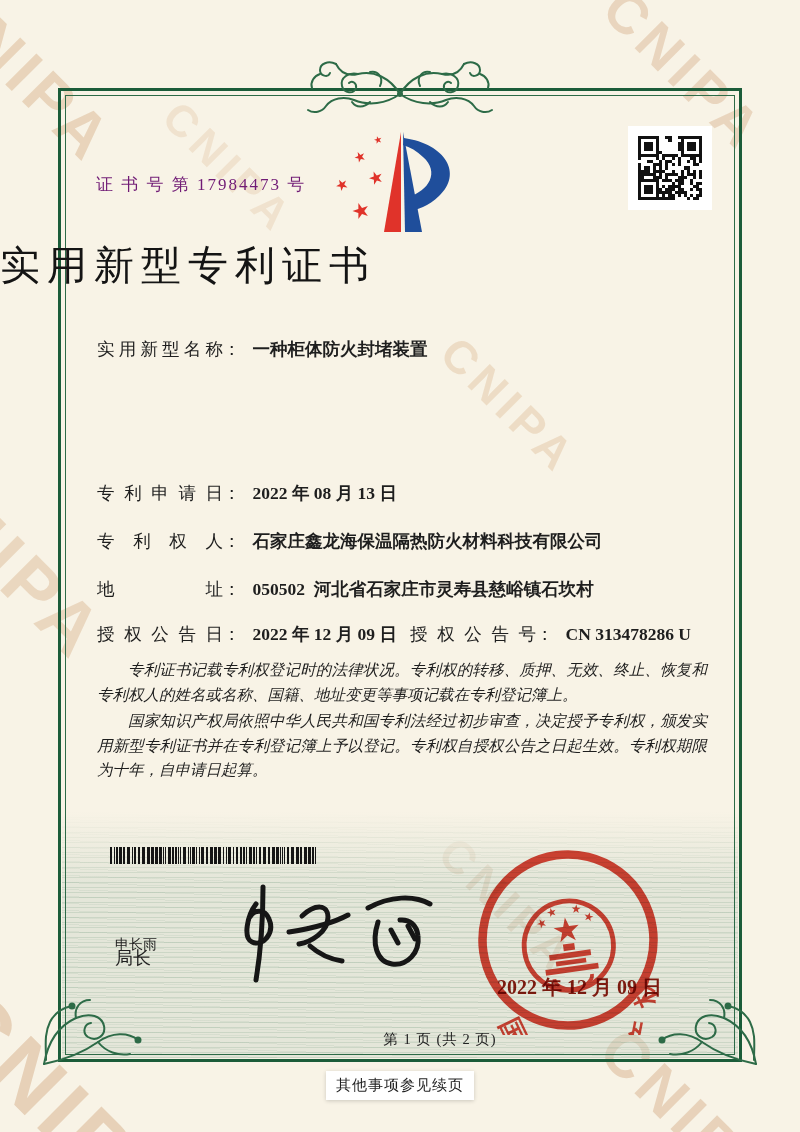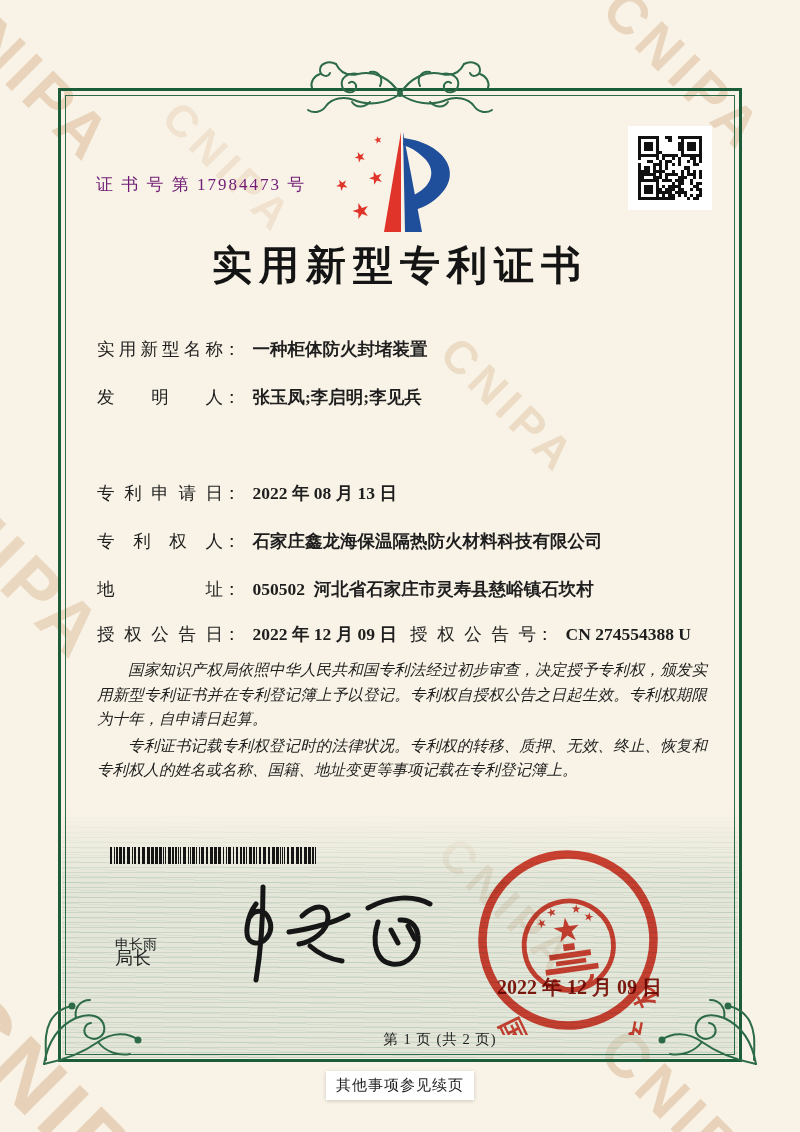--- a/index.html
+++ b/index.html
@@ -37,22 +37,22 @@
   .corner-br{position:absolute;right:36px;top:990px;width:112px;height:80px;transform:scaleX(-1);}
 
   .cert-no{position:absolute;left:96px;top:130px;font-size:17px;color:#701a75;letter-spacing:2px;white-space:pre;margin-top:43px;}
 
   .logo{position:absolute;left:326px;top:126px;width:150px;height:114px;}
 
   .qr{position:absolute;left:628px;top:126px;width:84px;height:84px;background:#ffffff;
       display:flex;align-items:center;justify-content:center;}
   .qr svg{width:64px;height:64px;}
 
-  .title{position:absolute;left:0;top:238px;width:100%;margin:0;text-align:center;
-     font-size:40px;font-weight:bold;color:#141414;letter-spacing:7px;}
+  .title{position:absolute;left:0;top:238px;width:100%;margin:0;text-align:left;
+     font-size:40px;font-weight:normal;color:#141414;letter-spacing:7px;}
 
   .field{position:absolute;left:97px;font-size:17.5px;color:#1e1e1e;white-space:nowrap;}
   .flabel{display:inline-block;width:126px;text-align:justify;text-align-last:justify;vertical-align:top;}
   .fcolon{display:inline;}
   .fvalue{white-space:pre;margin-left:12px;font-weight:bold;}
   .f0{top:337px;} .f1{top:385px;} .f2{top:433px;} .f3{top:481px;} .f4{top:529px;} .f5{top:577px;}
   .grant{top:622px;}
   .grant .pair2{position:absolute;left:313px;top:0;white-space:nowrap;}
 
   .paras{position:absolute;left:97px;top:658px;width:610px;font-size:15.5px;line-height:24.5px;color:#1e1e1e;}
@@ -308,43 +308,40 @@
         <rect x="3" y="45" width="15" height="15" fill="#fff"></rect>
         <rect x="6" y="48" width="9" height="9" fill="#111"></rect>
       </svg>
   </div>
 
   <h1 class="title">实用新型专利证书</h1>
 
   <div class="field f0">
     <span class="flabel">实用新型名称</span><span class="fcolon">：</span><span class="fvalue">一种柜体防火封堵装置</span>
   </div>
-  <div class="field f1">
-    <span class="flabel">发明人</span><span class="fcolon">：</span><span class="fvalue">张玉凤;李启明;李见兵</span>
-  </div>
   <div class="field f3">
     <span class="flabel">专利申请日</span><span class="fcolon">：</span><span class="fvalue">2022 年 08 月 13 日</span>
   </div>
   <div class="field f4">
     <span class="flabel">专利权人</span><span class="fcolon">：</span><span class="fvalue">石家庄鑫龙海保温隔热防火材料科技有限公司</span>
   </div>
   <div class="field f5">
     <span class="flabel">地址</span><span class="fcolon">：</span><span class="fvalue">050502  河北省石家庄市灵寿县慈峪镇石坎村</span>
   </div>
 
   <div class="field grant">
     <span class="flabel">授权公告日</span><span class="fcolon">：</span><span class="fvalue">2022 年 12 月 09 日</span>
     <span class="pair2">
-      <span class="flabel">授权公告号</span><span class="fcolon">：</span><span class="fvalue">CN 274554388 U</span>
+      <span class="flabel">授权公告号</span><span class="fcolon">：</span><span class="fvalue">CN 313478286 U</span>
     </span>
   </div>
 
   <div class="paras">
+    <p>专利证书记载专利权登记时的法律状况。专利权的转移、质押、无效、终止、恢复和专利权人的姓名或名称、国籍、地址变更等事项记载在专利登记簿上。</p>
     <p>国家知识产权局依照中华人民共和国专利法经过初步审查，决定授予专利权，颁发实用新型专利证书并在专利登记簿上予以登记。专利权自授权公告之日起生效。专利权期限为十年，自申请日起算。</p>
-    <p>专利证书记载专利权登记时的法律状况。专利权的转移、质押、无效、终止、恢复和专利权人的姓名或名称、国籍、地址变更等事项记载在专利登记簿上。</p>
   </div>
 
   <div class="barcode">
     <svg id="bcsvg" viewBox="0 0 212 17" preserveAspectRatio="none" shape-rendering="crispEdges">
         <rect x="0" y="0" width="2" height="17" fill="#151515"></rect>
         <rect x="4" y="0" width="1" height="17" fill="#151515"></rect>
         <rect x="6" y="0" width="2" height="17" fill="#151515"></rect>
         <rect x="9" y="0" width="3" height="17" fill="#151515"></rect>
         <rect x="13" y="0" width="2" height="17" fill="#151515"></rect>
         <rect x="17" y="0" width="3" height="17" fill="#151515"></rect>

